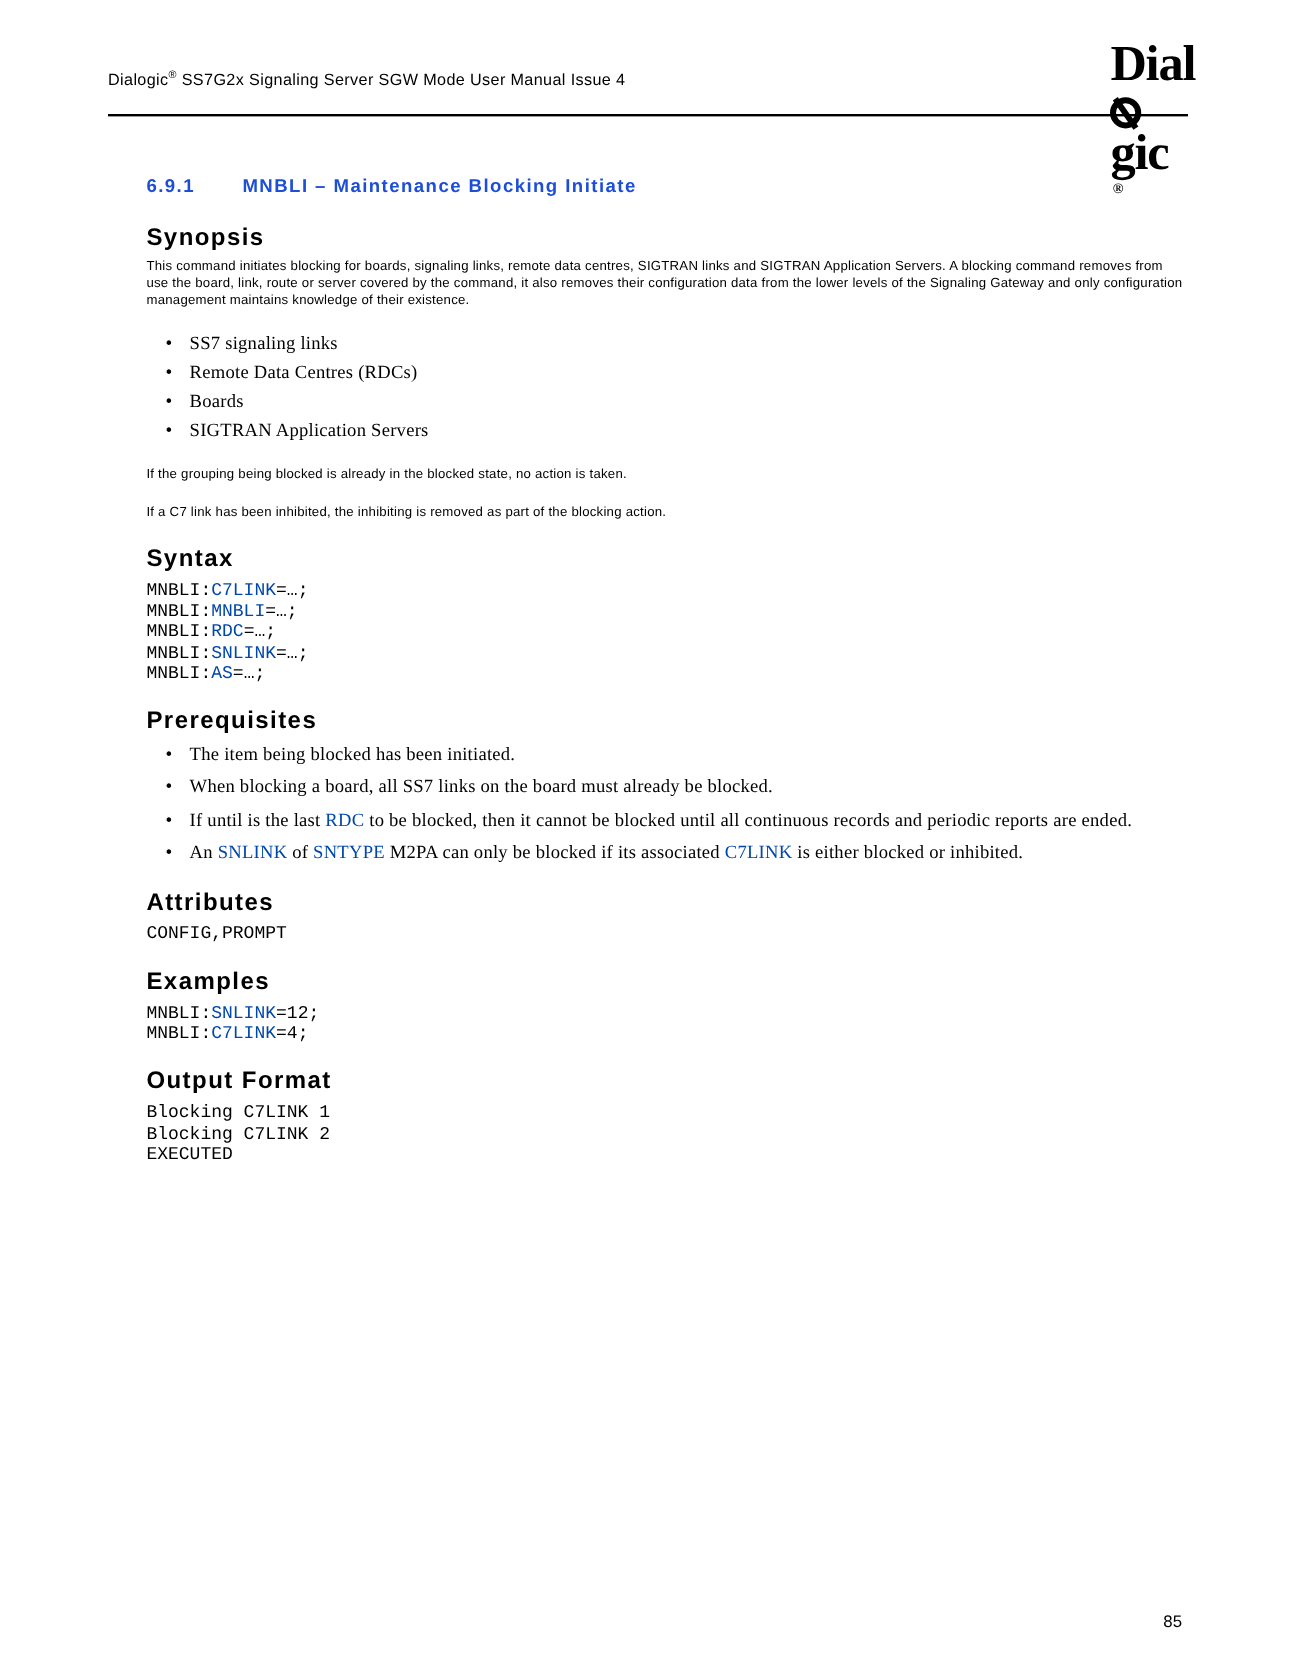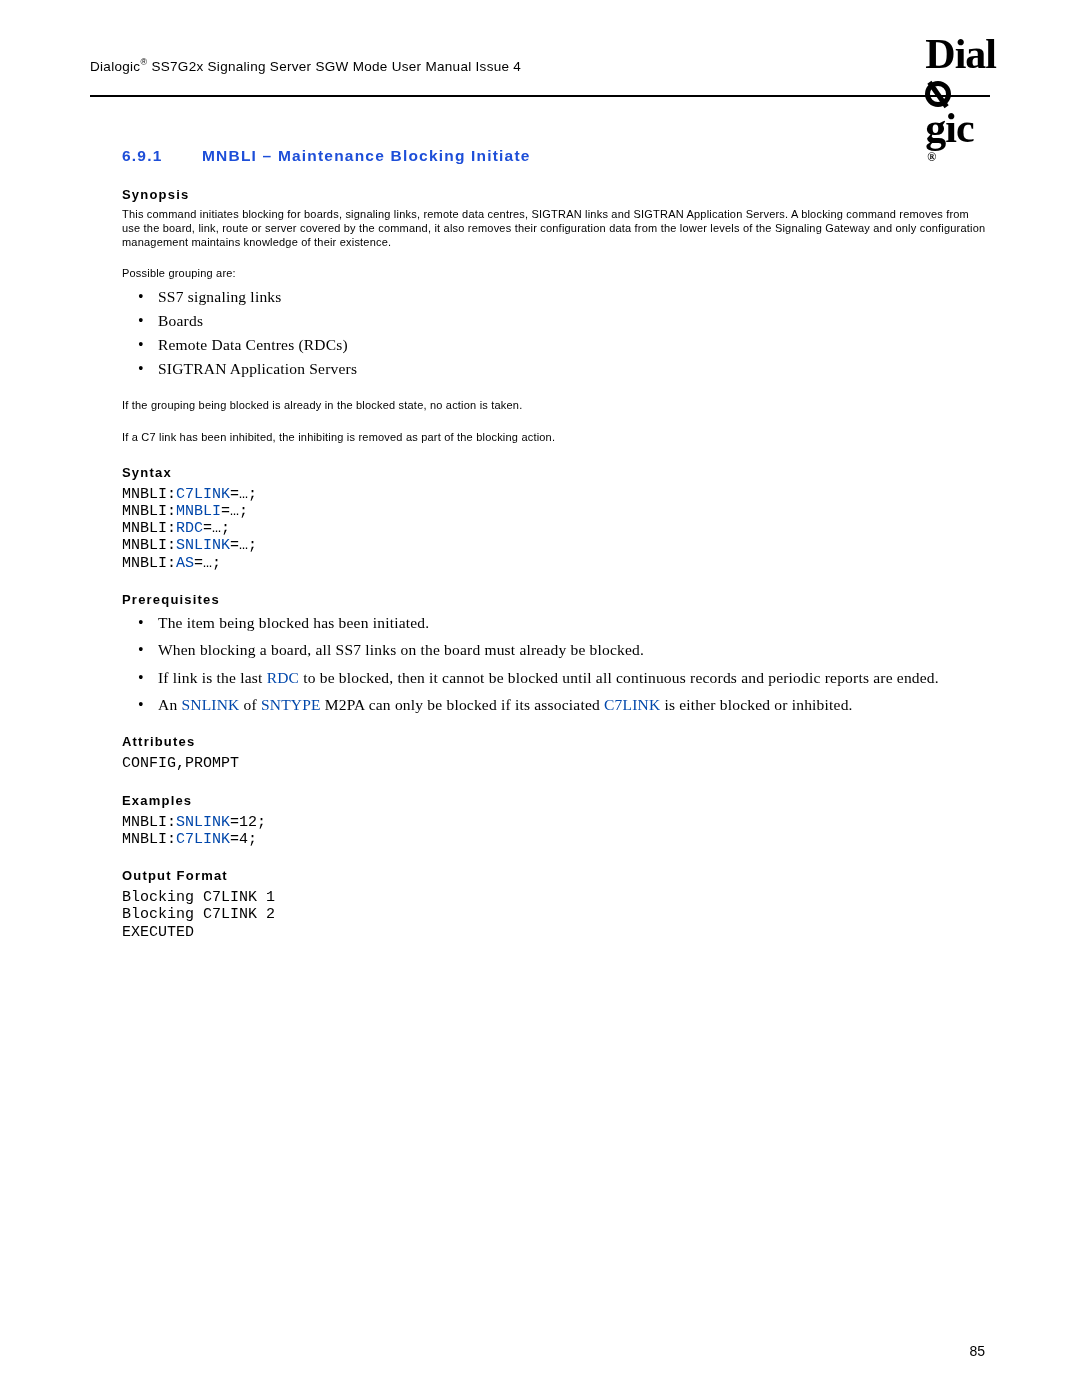--- a/index.html
+++ b/index.html
@@ -79,21 +79,21 @@
   .content { padding-left: 32px; }
   .section-title {
     color: #1d4ed8;
     font-size: 15.5px;
     font-weight: bold;
     letter-spacing: 1.2px;
     margin-bottom: 22px;
   }
   .section-num { display: inline-block; width: 80px; }
   .subhead {
-    font-size: 13px;
+    font-size: 20px;
     font-weight: bold;
     letter-spacing: 1.2px;
     margin-top: 20px;
     margin-bottom: 6px;
   }
   .body-text {
     font-size: 11px;
     line-height: 1.25;
     letter-spacing: 0.2px;
     margin-bottom: 18px;
@@ -150,43 +150,42 @@
   </div>
 
   <div class="content">
 
     <div class="section-title">
       <span class="section-num">6.9.1</span><span>MNBLI – Maintenance Blocking Initiate</span>
     </div>
 
     <div class="subhead">Synopsis</div>
     <div class="body-text">This command initiates blocking for boards, signaling links, remote data centres, SIGTRAN links and SIGTRAN Application Servers. A blocking command removes from use the board, link, route or server covered by the command, it also removes their configuration data from the lower levels of the Signaling Gateway and only configuration management maintains knowledge of their existence.</div>
-    <div class="body-text" style="margin-bottom:2px">Possible grouping are:</div>
     <ul class="bullets tight">
       <li>SS7 signaling links</li>
+      <li>Remote Data Centres (RDCs)</li>
       <li>Boards</li>
-      <li>Remote Data Centres (RDCs)</li>
       <li>SIGTRAN Application Servers</li>
     </ul>
     <div class="body-text">If the grouping being blocked is already in the blocked state, no action is taken.</div>
     <div class="body-text">If a C7 link has been inhibited, the inhibiting is removed as part of the blocking action.</div>
 
     <div class="subhead">Syntax</div>
     <div class="mono"><span>MNBLI:</span><span class="kw">C7LINK</span><span>=…;</span>
 <span>MNBLI:</span><span class="kw">MNBLI</span><span>=…;</span>
 <span>MNBLI:</span><span class="kw">RDC</span><span>=…;</span>
 <span>MNBLI:</span><span class="kw">SNLINK</span><span>=…;</span>
 <span>MNBLI:</span><span class="kw">AS</span><span>=…;</span></div>
 
     <div class="subhead">Prerequisites</div>
     <ul class="bullets wide">
       <li>The item being blocked has been initiated.</li>
       <li>When blocking a board, all SS7 links on the board must already be blocked.</li>
       <li>
-        <span>If link is the last </span><span class="kw">RDC</span><span> to be blocked, then it cannot be blocked until all continuous records and periodic reports are ended.</span>
+        <span>If until is the last </span><span class="kw">RDC</span><span> to be blocked, then it cannot be blocked until all continuous records and periodic reports are ended.</span>
       </li>
       <li>
         <span>An </span><span class="kw">SNLINK</span><span> of </span><span class="kw">SNTYPE</span><span> M2PA can only be blocked if its associated </span><span class="kw">C7LINK</span><span> is either blocked or inhibited.</span>
       </li>
     </ul>
 
     <div class="subhead">Attributes</div>
     <div class="mono">CONFIG,PROMPT</div>
 
     <div class="subhead">Examples</div>

